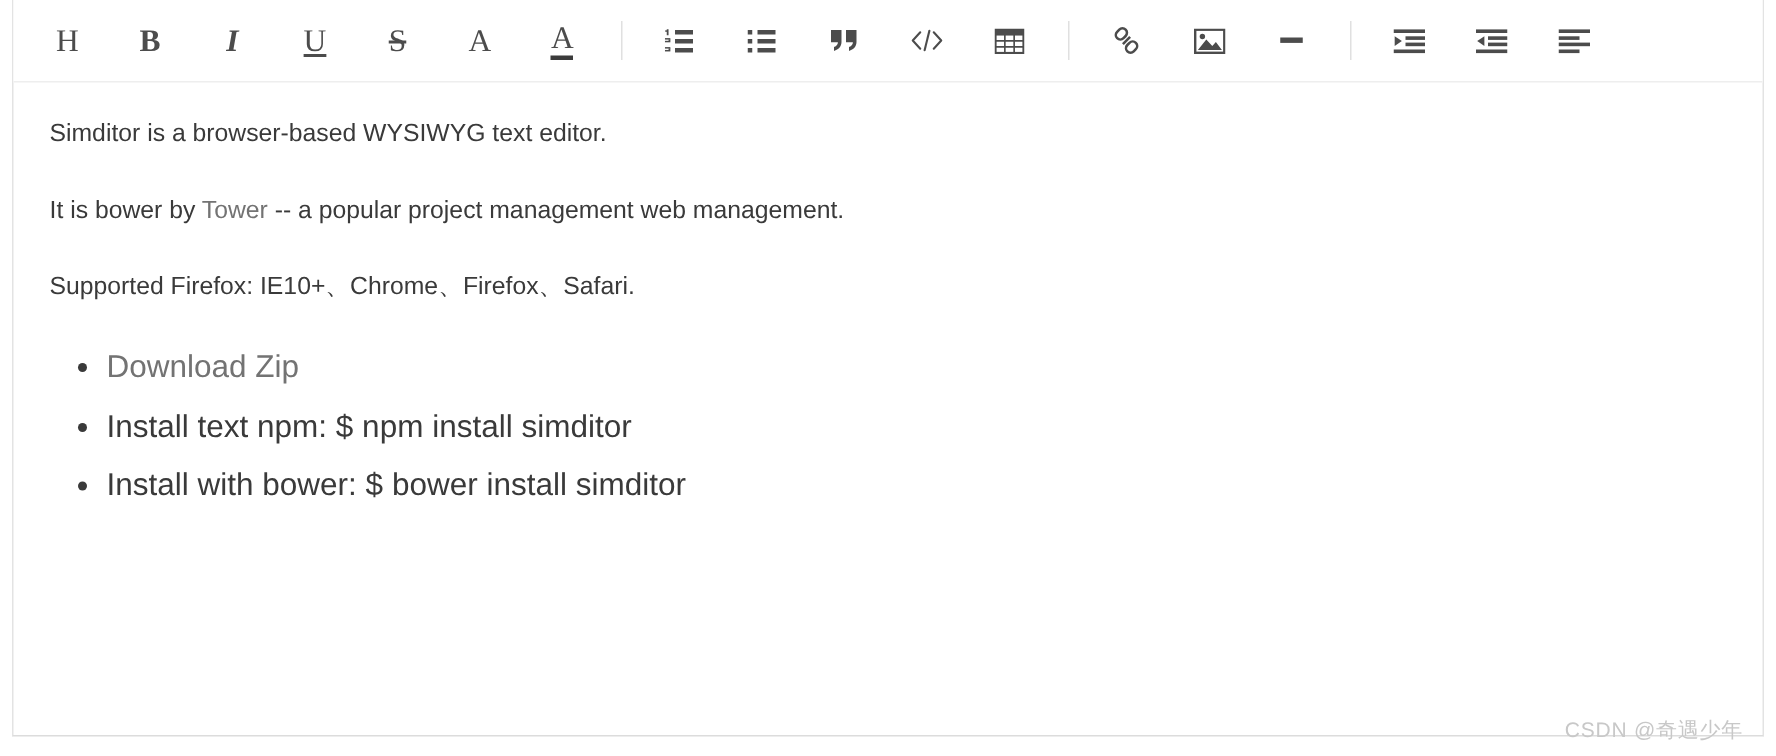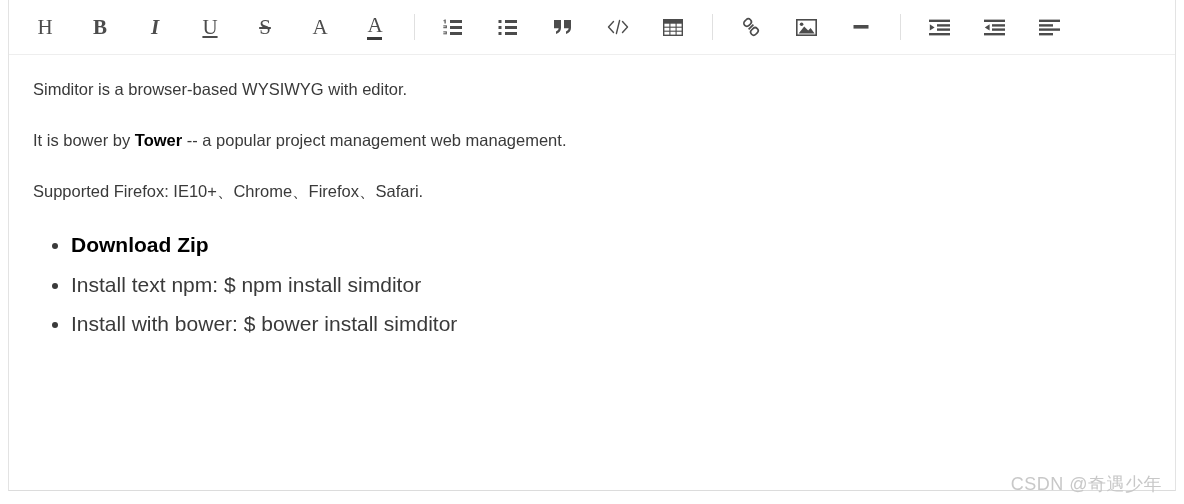--- a/index.html
+++ b/index.html
@@ -95,42 +95,41 @@
     color: #333333;
     font-size: 16.5px;
     line-height: 1.5;
   }
   #content p {
     margin: 0 0 26px 0;
     color: #3a3a3a;
     font-size: 16.5px;
   }
   #content a {
-    color: #000000;
+    color: #737373;
     text-decoration: none;
-    font-weight: bold;
   }
   #content ul {
     margin: 0;
     padding-left: 38px;
     list-style-type: disc;
   }
   #content li {
     margin-bottom: 8px;
     color: #3a3a3a;
     font-size: 21px;
   }
   #content li::marker { color: #3a3a3a; }
 
   
   #watermark {
     position: absolute;
     right: 22px;
     bottom: 8px;
-    font-size: 18px;
+    font-size: 14px;
     color: #c8c8c8;
     letter-spacing: 0.5px;
     user-select: none;
     white-space: nowrap;
   }
 </style>
 </head>
 <body>
 
 <div id="editor-wrapper">
@@ -300,21 +299,21 @@
             <rect x="0" y="9.4" width="21" height="2.4"></rect>
             <rect x="0" y="14" width="14" height="2.4"></rect>
           </g>
         </svg>
       </span>
     </div>
   </div>
 
   <div id="content">
 
-    <p>Simditor is a browser-based WYSIWYG with editor.</p>
+    <p>Simditor is a browser-based WYSIWYG text editor.</p>
 
     <p><span>It is bower by </span><a href="#">Tower</a><span> -- a popular project management web management.</span></p>
 
     <p>Supported Firefox: IE10+、Chrome、Firefox、Safari.</p>
 
     <ul>
       <li>
         <a href="#">Download Zip</a>
       </li>
       <li>Install text npm: $ npm install simditor</li>

